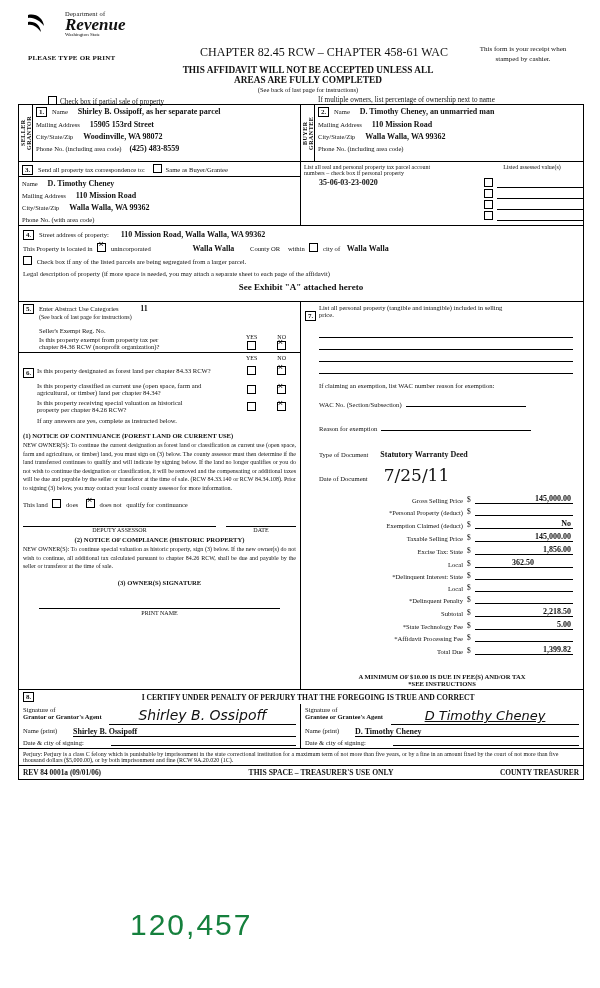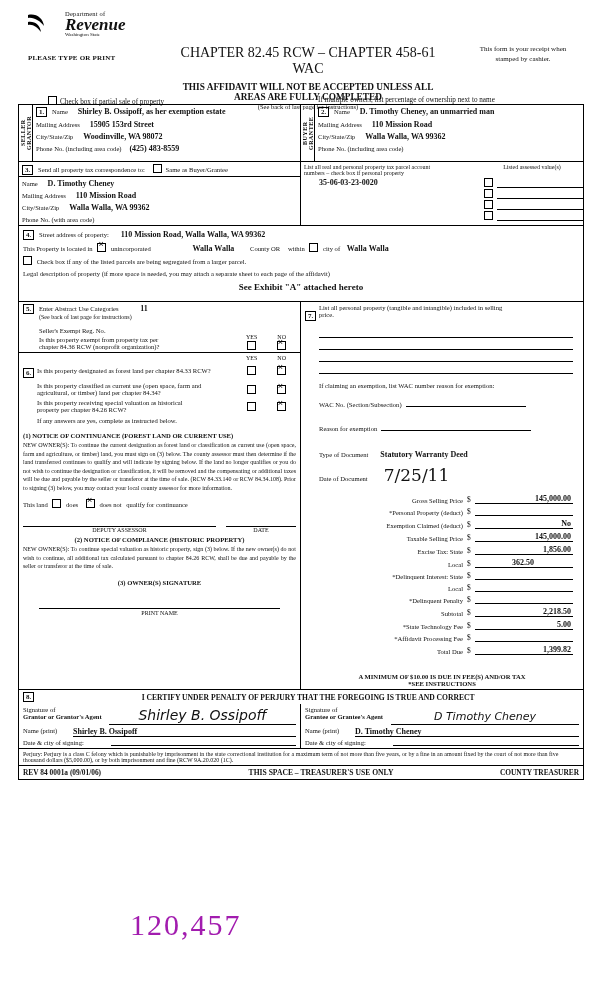--- a/index.html
+++ b/index.html
@@ -7,21 +7,21 @@
   .page{position:relative;width:600px;height:988px;overflow:hidden;}
   .form{position:absolute;left:18px;top:8px;width:564px;}
   .hdr{position:relative;height:78px;}
   .logo{position:absolute;left:8px;top:2px;width:150px;}
   .logo-dept{font-size:6.5px;letter-spacing:.2px;}
   .logo-rev{font-size:17px;font-weight:bold;font-style:italic;letter-spacing:0px;line-height:15px;}
   .logo-state{font-size:5px;}
   .pleasetype{position:absolute;left:10px;top:46px;font-size:7px;font-weight:bold;letter-spacing:.2px;}
   .title{position:absolute;left:150px;top:36px;width:280px;text-align:center;}
   .title h1{margin:0;font-size:13.5px;font-weight:bold;letter-spacing:.2px;}
-  .title h2{margin:1px 0 0 0;font-size:14px;font-weight:normal;}
+  .title h2{margin:1px 0 0 0;font-size:12px;font-weight:normal;text-align:right;}
   .title h3{margin:5px 0 0 0;font-size:9.3px;font-weight:bold;}
   .title .sub{font-size:6.5px;margin-top:1px;}
   .receipt{position:absolute;right:4px;top:36px;width:110px;text-align:center;font-size:7px;line-height:10px;}
   .chkline{position:absolute;left:30px;top:88px;font-size:7.2px;}
   .chkline2{position:absolute;left:300px;top:88px;font-size:7.2px;}
   .box{display:inline-block;width:7px;height:7px;border:1px solid #000;vertical-align:-1px;margin-right:3px;position:relative;}
   .tbl{position:absolute;left:0;top:96px;width:564px;border:1.2px solid #000;}
   .row{display:flex;}
   .cellL{width:282px;border-right:1.2px solid #000;box-sizing:border-box;}
   .cellR{width:282px;box-sizing:border-box;}
@@ -79,21 +79,21 @@
       <div class="row" style="border-bottom:1.2px solid #000;">
         <div class="cellL">
           <div style="display:flex;">
             <div class="side" style="height:56px;">
               <div class="vertlbl">SELLER GRANTOR</div>
             </div>
             <div style="flex:1;">
               <div class="fld">
                 <span class="num">1.</span>
                 <span class="small">Name</span>
-                <span class="fill" style="margin-left:8px;">Shirley B. Ossipoff, as her exemption estate</span>
+                <span class="fill" style="margin-left:8px;">Shirley B. Ossipoff, as her separate parcel</span>
               </div>
               <div class="fld">
                 <span class="small">Mailing Address</span>
                 <span class="fill" style="margin-left:8px;">15905 153rd Street</span>
               </div>
               <div class="fld">
                 <span class="small">City/State/Zip</span>
                 <span class="fill" style="margin-left:8px;">Woodinville, WA 98072</span>
               </div>
               <div class="fld">
@@ -448,21 +448,21 @@
               <div style="flex:1;border-bottom:1px solid #000;" class="fill"></div>
             </div>
           </div>
           <div class="cellR" style="padding:2px 4px;">
             <div style="display:flex;">
               <div style="width:86px;" class="small">
                 <div>Signature of</div>
                 <div style="font-weight:bold;">Grantee or Grantee's Agent</div>
               </div>
               <div style="flex:1;border-bottom:1px solid #000;text-align:center;">
-                <span class="handw" style="font-size:11px;">D Timothy Cheney</span>
+                <span class="handw" style="font-size:13px;text-decoration:underline;">D Timothy Cheney</span>
               </div>
             </div>
             <div style="display:flex;margin-top:2px;">
               <div style="width:50px;" class="small">Name (print)</div>
               <div style="flex:1;border-bottom:1px solid #000;" class="fill">D. Timothy Cheney</div>
             </div>
             <div style="display:flex;margin-top:2px;">
               <div style="width:88px;" class="small">Date &amp; city of signing:</div>
               <div style="flex:1;border-bottom:1px solid #000;" class="fill"></div>
             </div>
@@ -474,14 +474,14 @@
 
       <div style="display:flex;padding:2px 4px;">
         <div style="width:150px;font-size:7.4px;font-weight:bold;">REV 84 0001a (09/01/06)</div>
         <div style="flex:1;text-align:center;font-size:7.6px;font-weight:bold;">THIS SPACE – TREASURER'S USE ONLY</div>
         <div style="width:110px;text-align:right;font-size:7.4px;font-weight:bold;">COUNTY TREASURER</div>
       </div>
 
     </div>
   </div>
 
-  <div style="position:absolute;left:130px;top:908px;font-family:Liberation Serif, serif;font-size:30px;color:#a21caf;letter-spacing:2px;">120,457</div>
+  <div style="position:absolute;left:130px;top:908px;font-family:Liberation Sans, sans-serif;font-size:30px;color:#15803d;letter-spacing:2px;">120,457</div>
 </div>
 
 </body></html>

